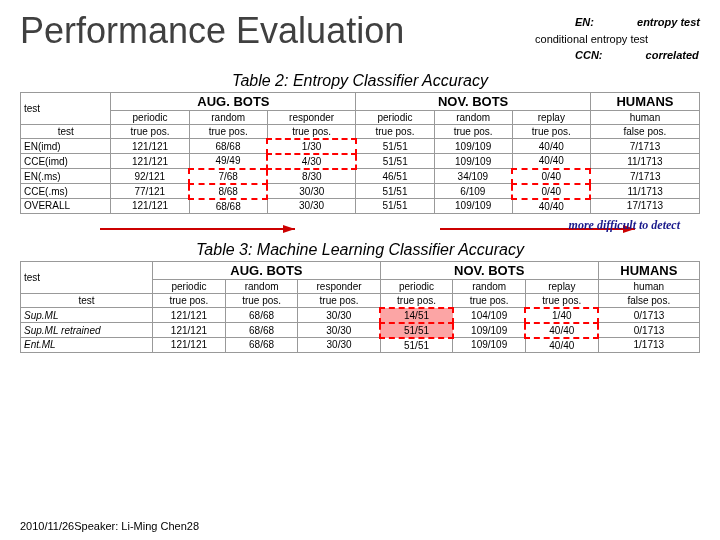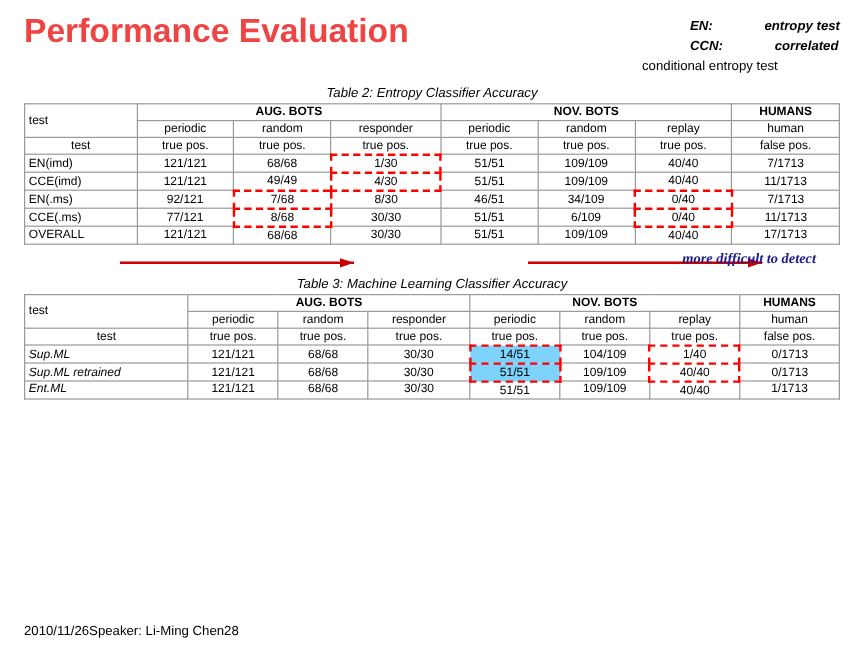--- a/index.html
+++ b/index.html
@@ -17,73 +17,73 @@
       position: relative;
       padding: 10px 20px;
     }
     .header {
       display: flex;
       align-items: flex-start;
       justify-content: space-between;
       margin-bottom: 8px;
     }
     .title {
-      font-size: 28px;
-      font-weight: bold;
-      color: #ef4444;
+      font-size: 36px;
+      font-weight: normal;
+      color: #404040;
       font-family: Arial, sans-serif;
     }
     .legend {
       font-size: 11px;
       color: #000;
       line-height: 1.5;
       padding-top: 4px;
     }
     .legend span {
       font-style: italic;
       font-weight: bold;
       margin-left: 40px;
     }
     .table-section {
       margin-bottom: 4px;
     }
     .table-caption {
       text-align: center;
-      font-size: 11px;
+      font-size: 16px;
       font-style: italic;
       margin-bottom: 2px;
       color: #000;
     }
     table {
       border-collapse: collapse;
       width: 100%;
       font-size: 10px;
     }
     table td, table th {
       border: 1px solid #999;
       text-align: center;
       padding: 1px 3px;
       color: #000;
       white-space: nowrap;
     }
     .group-header {
       text-align: center;
       font-weight: bold;
-      font-size: 10px;
+      font-size: 13px;
     }
     .row-label {
       text-align: left;
       font-size: 10px;
     }
     .highlight-dashed {
       border: 2px dashed red !important;
       color: #000;
     }
     .highlight-yellow {
-      background: #7dd3fc;
+      background: #fca5a5;
       border: 2px dashed red !important;
     }
     .more-difficult {
       text-align: right;
       font-size: 13px;
       font-weight: bold;
       font-style: italic;
       color: #1a1a8c;
       margin: 2px 0 6px 0;
       padding-right: 10px;
@@ -106,22 +106,22 @@
   </style>
 </head>
 <body>
 
 <div class="page">
 
   <div class="header">
     <div class="title">Performance Evaluation</div>
     <div class="legend">
       <div><span>EN:</span> <span>entropy test</span></div>
+      <div>conditional entropy test</div>
       <div><span>CCN:</span> <span>correlated</span></div>
-      <div>conditional entropy test</div>
     </div>
   </div>
 
   <div class="table-section">
     <div class="table-caption">Table 2: Entropy Classifier Accuracy</div>
     <table>
       <thead>
         <tr>
           <td rowspan="2" class="row-label">test</td>
           <td colspan="3" class="group-header col-span-aug">AUG. BOTS</td>

